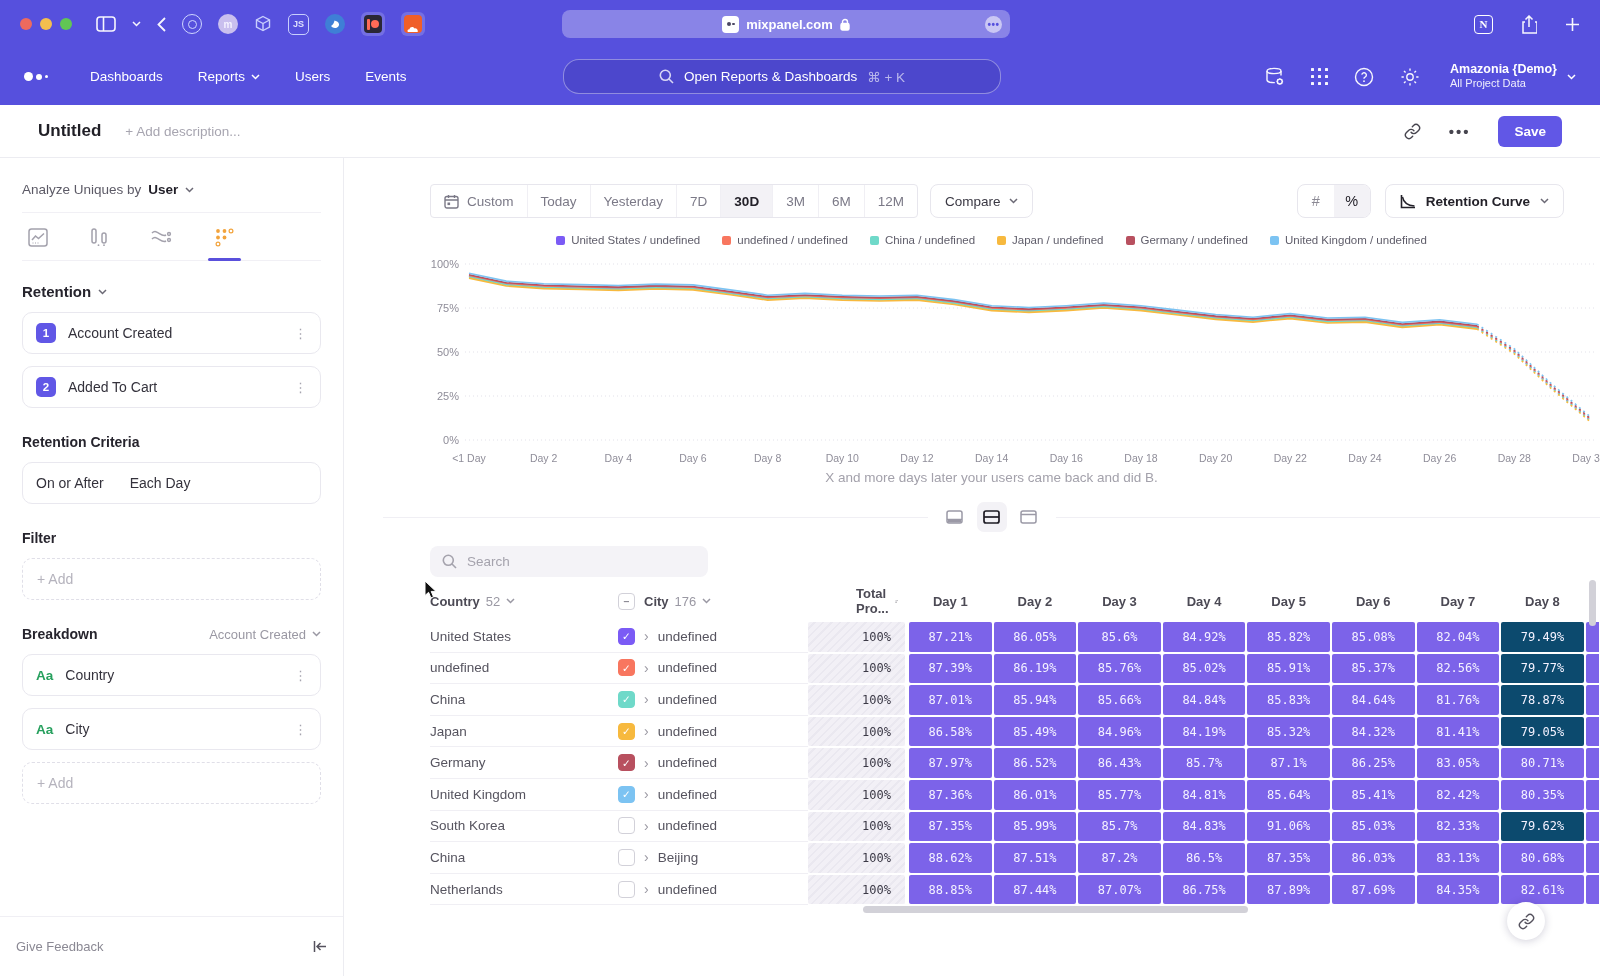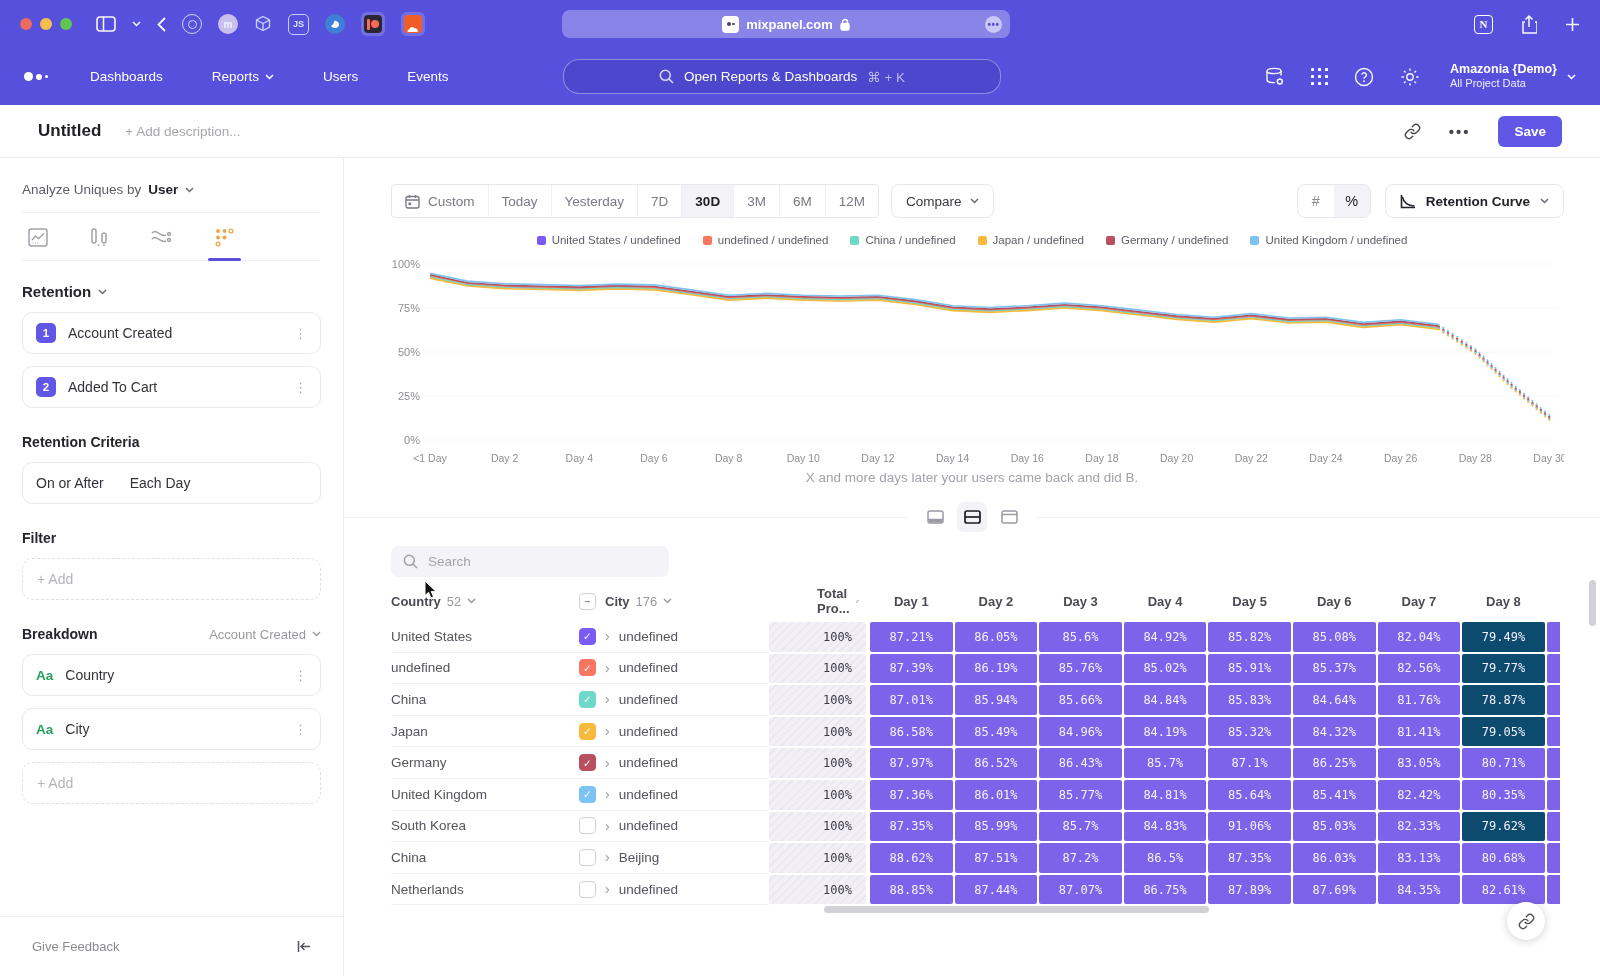--- a/index.html
+++ b/index.html
@@ -32,21 +32,21 @@
   .browser-right { margin-left:auto; display:flex; gap:28px; align-items:center; }
   .notion-box { width:19px; height:19px; border:1.6px solid #fff; border-radius:4px;
     display:flex; align-items:center; justify-content:center; font-size:11px; font-weight:700;
     font-family:"Liberation Serif", serif; }
 
   
   .nav-bar { height:57px; background:#5650dd; display:flex; align-items:center;
     padding:0 24px; color:#fff; position:relative; }
   .mp-logo { display:flex; align-items:center; gap:3px; margin-right:36px; width:30px; }
   .mp-logo i { background:#fff; border-radius:50%; display:block; }
-  .nav-items { display:flex; gap:49px; align-items:center; }
+  .nav-items { display:flex; gap:35px; align-items:center; }
   .nav-item { font-size:13.5px; display:flex; align-items:center; gap:6px; cursor:default; }
   .nav-search { position:absolute; left:563px; top:11px; width:438px; height:35px;
     border:1px solid rgba(255,255,255,.38); background:rgba(10,5,80,.12); border-radius:16px;
     display:flex; align-items:center; justify-content:center; gap:10px; font-size:13.5px; }
   .nav-search .shortcut { color:rgba(255,255,255,.6); }
   .nav-right { margin-left:auto; display:flex; align-items:center; gap:26px; }
   .project { text-align:left; line-height:1.25; margin-left:4px; }
   .project .pname { font-size:12.5px; font-weight:700; }
   .project .pscope { font-size:11px; color:rgba(255,255,255,.9); }
   .proj-wrap { display:flex; align-items:center; gap:10px; }
@@ -54,21 +54,21 @@
   
   .page-header { height:53px; background:#fff; border-bottom:1px solid #ececf1;
     display:flex; align-items:center; padding:0 38px; }
   .ph-title { font-size:17px; font-weight:700; color:#201f26; }
   .ph-desc { margin-left:24px; font-size:13.5px; color:#a7a5b0; }
   .ph-right { margin-left:auto; display:flex; align-items:center; gap:28px; color:#3e3c46; }
   .save-btn { background:#6157e6; color:#fff; border:none; border-radius:6px;
     padding:8px 16px; font-size:13.5px; font-weight:600; font-family:inherit; }
 
   
-  .app-body { display:flex; height:818px; position:relative; }
+  .app-body { display:flex; height:818px; position:relative;gap:39px; }
   .sidebar { width:344px; flex-shrink:0; border-right:1px solid #ececf1;
     padding:24px 22px 0; position:relative; }
   .main { flex:1; position:relative; overflow:hidden; }
 
   
   .analyze { font-size:13.5px; color:#5c5a66; display:flex; align-items:center; gap:7px;
     padding-bottom:15px; border-bottom:1px solid #f1f0f5; }
   .analyze .bold { color:#211f28; font-weight:700; }
   .sb-tabs { display:flex; gap:43px; padding:15px 6px 0; border-bottom:1px solid #f1f0f5;
     height:48px; }
@@ -85,21 +85,21 @@
   .kebab { margin-left:auto; color:#a6a4af; font-size:13px; }
   .sb-label { margin-top:26px; font-size:14px; font-weight:700; color:#26242d; }
   .criteria-card { gap:26px; margin-top:12px; }
   .add-card { border:1px dashed #e0dfe8; border-radius:10px; height:42px; display:flex;
     align-items:center; padding:0 14px; margin-top:12px; color:#b5b3bd; font-size:14px; }
   .bd-head { margin-top:26px; display:flex; align-items:center; }
   .bd-head .right { margin-left:auto; font-size:13px; color:#9a98a3; display:flex;
     align-items:center; gap:6px; font-weight:400; }
   .aa-badge { color:#27a05e; font-weight:700; font-size:13.5px; }
   .sb-bottom { position:absolute; left:0; right:0; bottom:0; height:60px;
-    border-top:1px solid #f0eff4; display:flex; align-items:center; padding:0 32px;
+    border-top:1px solid #f0eff4; display:flex; align-items:center; padding:0 16px;
     color:#8b8994; font-size:13px; justify-content:space-between; }
 
   
   .controls-row { position:absolute; top:26px; left:47px; right:36px; display:flex;
     align-items:center; height:34px; }
   .date-group { display:flex; border:1px solid #e7e6ed; border-radius:4px; overflow:hidden;
     background:#fff; height:34px; }
   .date-item { padding:0 13px; font-size:13.5px; color:#7b7987; display:flex;
     align-items:center; gap:8px; border-left:1px solid #f0eff4; }
   .date-item:first-child { border-left:none; }

